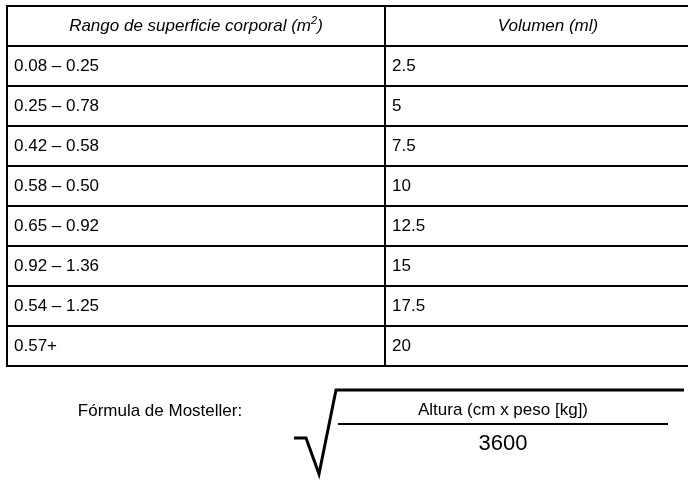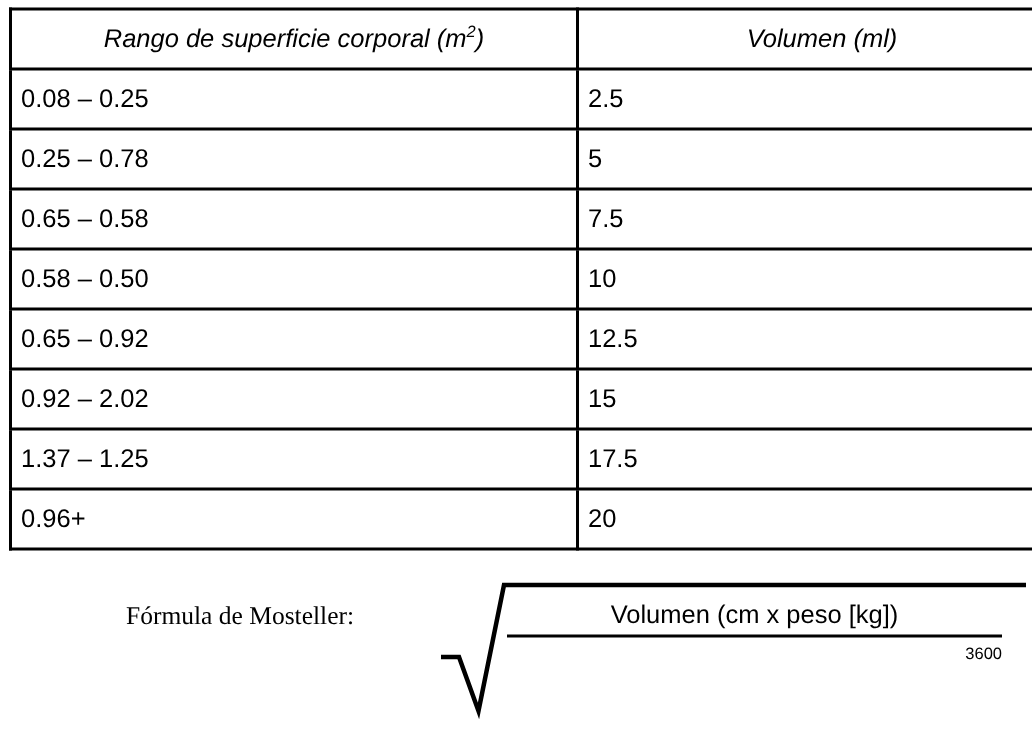--- a/index.html
+++ b/index.html
@@ -67,21 +67,21 @@
   }
   .formula-label {
     position: absolute;
     left: 18px;
     top: 12px;
     width: 272px;
     text-align: center;
     font-size: 17px;
     line-height: 25px;
   }
-  .formula-label .l1 { display: block; font-family: Liberation Serif, serif; }
+  .formula-label .l1 { display: block; }
   .formula-label .l2 { display: block; }
   .sup-small {
     font-size: 11px;
     vertical-align: super;
     line-height: 0;
   }
 
   
   .radical {
     position: absolute;
@@ -102,23 +102,22 @@
     font-size: 17px;
     padding-bottom: 3px;
   }
   .frac .bar {
     border-top: 2px solid #000000;
     height: 0;
     margin: 0 auto;
     width: 330px;
   }
   .frac .den {
-    font-size: 11px;
+    font-size: 22px;
     padding-top: 5px;
-    text-align: right;
   }
 </style>
 </head>
 <body>
 
 <div class="page">
 
   <table class="bsa-table">
     <thead>
       <tr>
@@ -129,55 +128,55 @@
     <tbody>
       <tr>
         <td class="col-a">0.08 – 0.25</td>
         <td class="col-b">2.5</td>
       </tr>
       <tr>
         <td class="col-a">0.25 – 0.78</td>
         <td class="col-b">5</td>
       </tr>
       <tr>
-        <td class="col-a">0.65 – 0.58</td>
+        <td class="col-a">0.42 – 0.58</td>
         <td class="col-b">7.5</td>
       </tr>
       <tr>
         <td class="col-a">0.58 – 0.50</td>
         <td class="col-b">10</td>
       </tr>
       <tr>
         <td class="col-a">0.65 – 0.92</td>
         <td class="col-b">12.5</td>
       </tr>
       <tr>
-        <td class="col-a">0.92 – 2.02</td>
+        <td class="col-a">0.92 – 1.36</td>
         <td class="col-b">15</td>
       </tr>
       <tr>
-        <td class="col-a">1.37 – 1.25</td>
+        <td class="col-a">0.54 – 1.25</td>
         <td class="col-b">17.5</td>
       </tr>
       <tr>
-        <td class="col-a">0.96+</td>
+        <td class="col-a">0.57+</td>
         <td class="col-b">20</td>
       </tr>
     </tbody>
   </table>
 
   <div class="formula">
     <div class="formula-label">
       <span class="l1">Fórmula de Mosteller:</span>
     </div>
 
     <svg class="radical" viewBox="0 0 392 96">
       <polyline points="2,52 14,52 27,88 44,4 392,4" fill="none" stroke="#000000" stroke-width="3"></polyline>
     </svg>
 
     <div class="frac">
-      <div class="num">Volumen (cm x peso [kg])</div>
+      <div class="num">Altura (cm x peso [kg])</div>
       <div class="bar"></div>
       <div class="den">3600</div>
     </div>
   </div>
 
 </div>
 
 </body></html>

